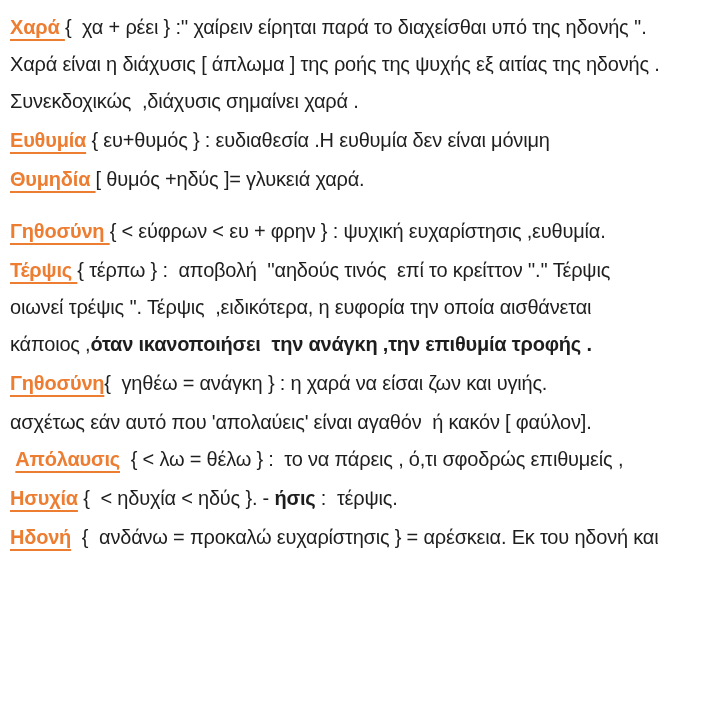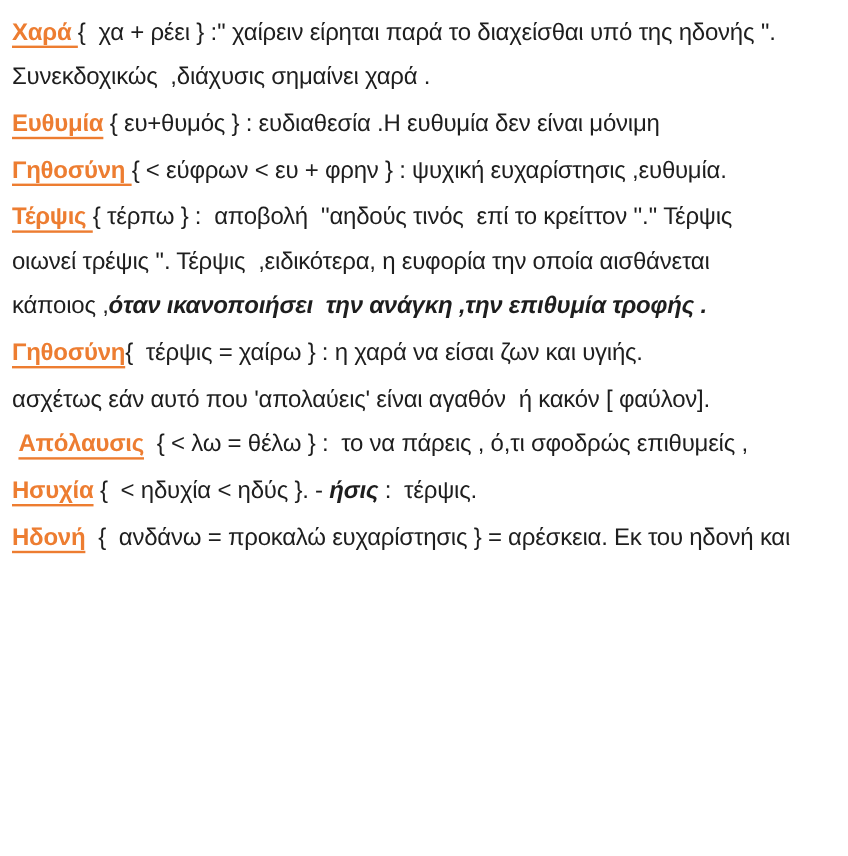--- a/index.html
+++ b/index.html
@@ -34,44 +34,47 @@
   .n { }
   .head {
     color: var(--accent-color, #ED7D31);
     font-weight: bold;
     text-decoration: underline;
     text-decoration-thickness: 2px;
     text-underline-offset: 5px;
   }
   .bi {
     font-weight: bold;
-    font-style: italic;
   }
 </style>
 </head>
 <body style="background: rgb(255, 255, 255);">
 
 <div class="page">
     <div class="para">
       <div class="line"><span class="head">Χαρά </span><span class="n">{  χα + ρέει } :'' χαίρειν είρηται παρά το διαχείσθαι υπό της ηδονής ''.</span></div>
+      <div class="line"><span class="n">Χαρά είναι η διάχυσις [ άπλωμα ] της ροής της ψυχής εξ αιτίας της ηδονής .</span></div>
       <div class="line"><span class="n">Συνεκδοχικώς  ,διάχυσις σημαίνει χαρά .</span></div>
     </div>
     <div class="para">
       <div class="line"><span class="head">Ευθυμία</span><span class="n"> { ευ+θυμός } : ευδιαθεσία .Η ευθυμία δεν είναι μόνιμη</span></div>
+    </div>
+    <div class="para big-gap">
+      <div class="line"><span class="head">Θυμηδία </span><span class="n">[ θυμός +ηδύς ]= γλυκειά χαρά.</span></div>
     </div>
     <div class="para">
       <div class="line"><span class="head">Γηθοσύνη </span><span class="n">{ &lt; εύφρων &lt; ευ + φρην } : ψυχική ευχαρίστησις ,ευθυμία.</span></div>
     </div>
     <div class="para">
       <div class="line"><span class="head">Τέρψις </span><span class="n">{ τέρπω } :  αποβολή  ''αηδούς τινός  επί το κρείττον ''.'' Τέρψις</span></div>
       <div class="line"><span class="n">οιωνεί τρέψις ''. Τέρψις  ,ειδικότερα, η ευφορία την οποία αισθάνεται</span></div>
       <div class="line"><span class="n">κάποιος ,</span><span class="bi">όταν ικανοποιήσει  την ανάγκη ,την επιθυμία τροφής .</span></div>
     </div>
     <div class="para">
-      <div class="line"><span class="head">Γηθοσύνη</span><span class="n">{  τέρψις = χαίρω } : η χαρά να είσαι ζων και υγιής.</span></div>
+      <div class="line"><span class="head">Γηθοσύνη</span><span class="n">{  γηθέω = ανάγκη } : η χαρά να είσαι ζων και υγιής.</span></div>
     </div>
     <div class="para">
       <div class="line"><span class="n">ασχέτως εάν αυτό που 'απολαύεις' είναι αγαθόν  ή κακόν [ φαύλον].</span></div>
       <div class="line"><span class="n"> </span><span class="head">Απόλαυσις</span><span class="n">  { &lt; λω = θέλω } :  το να πάρεις , ό,τι σφοδρώς επιθυμείς ,</span></div>
     </div>
     <div class="para">
       <div class="line"><span class="head">Ησυχία</span><span class="n"> {  &lt; ηδυχία &lt; ηδύς }. - </span><span class="bi">ήσις</span><span class="n"> :  τέρψις.</span></div>
     </div>
     <div class="para">
       <div class="line"><span class="head">Ηδονή</span><span class="n">  {  ανδάνω = προκαλώ ευχαρίστησις } = αρέσκεια. Εκ του ηδονή και</span></div>

